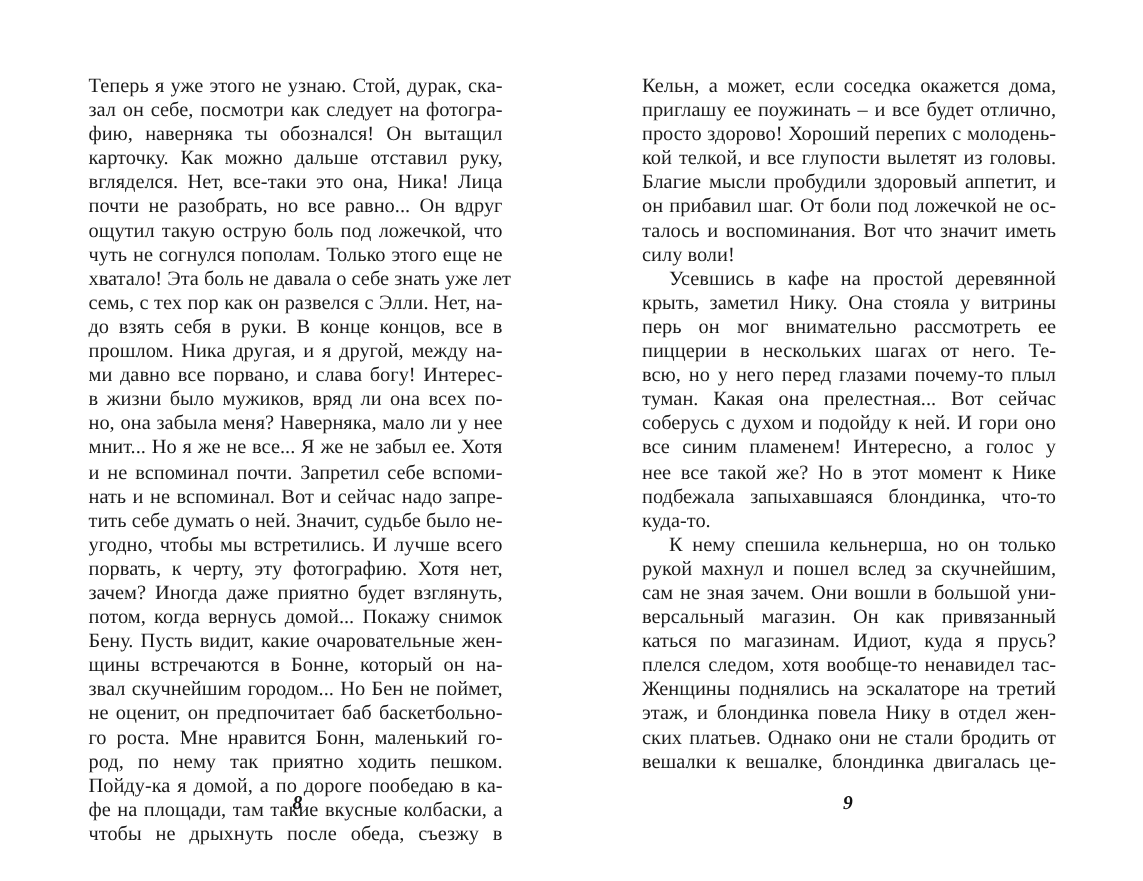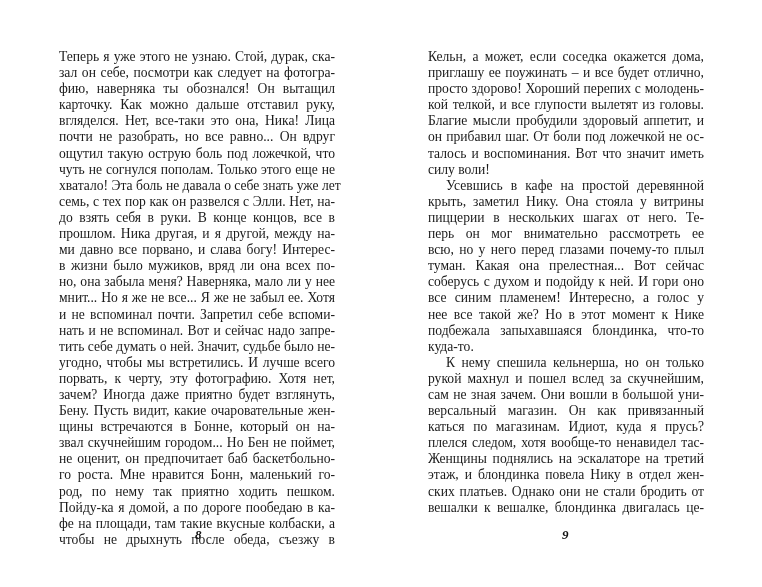--- a/index.html
+++ b/index.html
@@ -79,20 +79,21 @@
     <span class="line">ми давно все порвано, и слава богу! Интерес-</span>
     <span class="line">в жизни было мужиков, вряд ли она всех по-</span>
     <span class="line">но, она забыла меня? Наверняка, мало ли у нее</span>
     <span class="line">мнит... Но я же не все... Я же не забыл ее. Хотя</span>
     <span class="line">и не вспоминал почти. Запретил себе вспоми-</span>
     <span class="line">нать и не вспоминал. Вот и сейчас надо запре-</span>
     <span class="line">тить себе думать о ней. Значит, судьбе было не-</span>
     <span class="line">угодно, чтобы мы встретились. И лучше всего</span>
     <span class="line">порвать, к черту, эту фотографию. Хотя нет,</span>
     <span class="line">зачем? Иногда даже приятно будет взглянуть,</span>
+    <span class="line">потом, когда вернусь домой... Покажу снимок</span>
     <span class="line">Бену. Пусть видит, какие очаровательные жен-</span>
     <span class="line">щины встречаются в Бонне, который он на-</span>
     <span class="line">звал скучнейшим городом... Но Бен не поймет,</span>
     <span class="line">не оценит, он предпочитает баб баскетбольно-</span>
     <span class="line">го роста. Мне нравится Бонн, маленький го-</span>
     <span class="line">род, по нему так приятно ходить пешком.</span>
     <span class="line">Пойду-ка я домой, а по дороге пообедаю в ка-</span>
     <span class="line">фе на площади, там такие вкусные колбаски, а</span>
     <span class="line">чтобы не дрыхнуть после обеда, съезжу в</span>
   </div>
@@ -104,22 +105,22 @@
     <span class="line">Кельн, а может, если соседка окажется дома,</span>
     <span class="line">приглашу ее поужинать – и все будет отлично,</span>
     <span class="line">просто здорово! Хороший перепих с молодень-</span>
     <span class="line">кой телкой, и все глупости вылетят из головы.</span>
     <span class="line">Благие мысли пробудили здоровый аппетит, и</span>
     <span class="line">он прибавил шаг. От боли под ложечкой не ос-</span>
     <span class="line">талось и воспоминания. Вот что значит иметь</span>
     <span class="line last">силу воли!</span>
     <span class="line indent">Усевшись в кафе на простой деревянной</span>
     <span class="line">крыть, заметил Нику. Она стояла у витрины</span>
+    <span class="line">перь он мог внимательно рассмотреть ее</span>
     <span class="line">пиццерии в нескольких шагах от него. Те-</span>
-    <span class="line">перь он мог внимательно рассмотреть ее</span>
     <span class="line">всю, но у него перед глазами почему-то плыл</span>
     <span class="line">туман. Какая она прелестная... Вот сейчас</span>
     <span class="line">соберусь с духом и подойду к ней. И гори оно</span>
     <span class="line">все синим пламенем! Интересно, а голос у</span>
     <span class="line">нее все такой же? Но в этот момент к Нике</span>
     <span class="line">подбежала запыхавшаяся блондинка, что-то</span>
     <span class="line last">куда-то.</span>
     <span class="line indent">К нему спешила кельнерша, но он только</span>
     <span class="line">рукой махнул и пошел вслед за скучнейшим,</span>
     <span class="line">сам не зная зачем. Они вошли в большой уни-</span>

